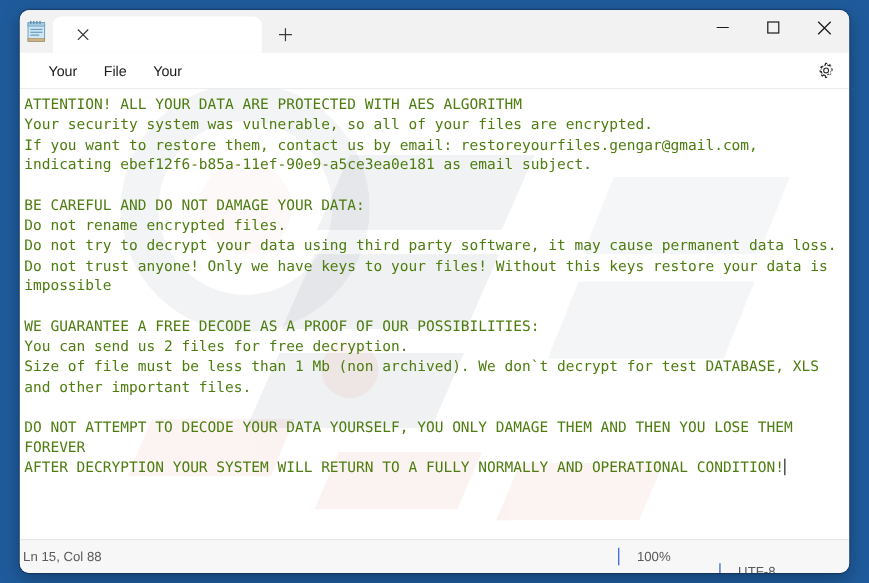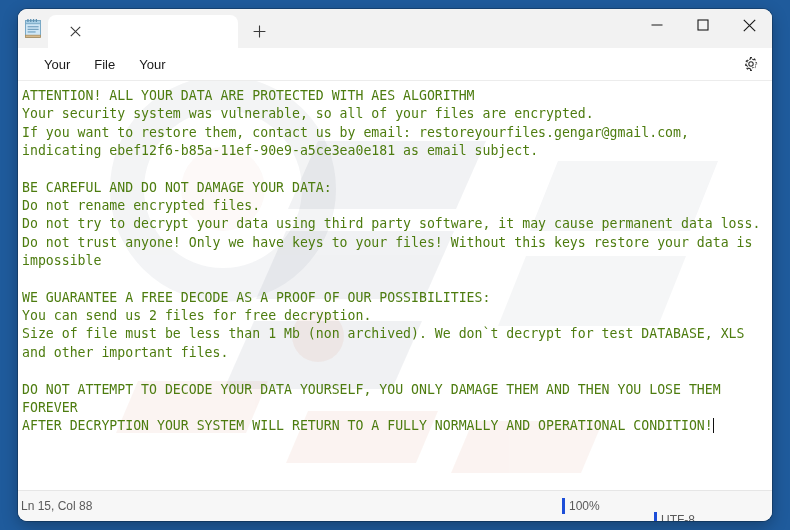--- a/index.html
+++ b/index.html
@@ -186,25 +186,25 @@
     font-size: 12px;
     color: #5a5a5a;
     flex: 0 0 auto;
   }
   #status-pos {
     padding-left: 3px;
     flex: 0 0 auto;
   }
   .status-cell {
     position: relative;
-    padding: 0 4px;
+    padding: 0 16px;
     height: 16px;
     display: flex;
     align-items: center;
-    border-left: 3px solid #1d4ed8;
+    border-left: 1px solid #1d4ed8;
   }
   #status-spacer { flex: 1 1 auto; }
   #status-zoom { width: 92px; box-sizing: border-box; }
   #status-eol { width: 160px; box-sizing: border-box; }
   #status-enc { width: 118px; box-sizing: border-box; margin-top: 28px; }
 </style>
 </head>
 <body>
 
 <div id="window">

